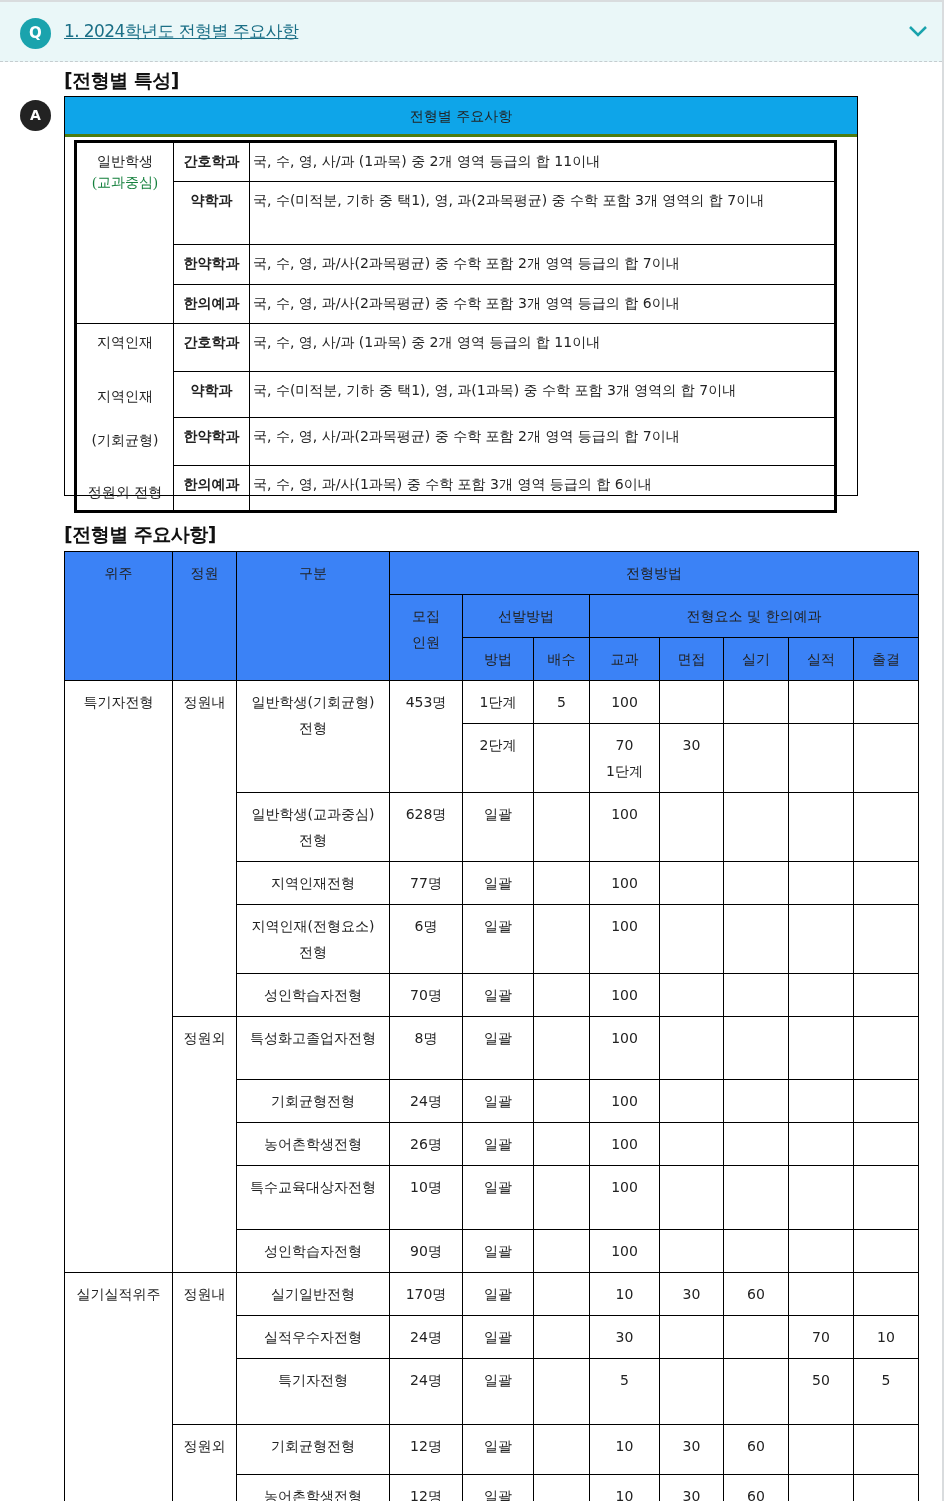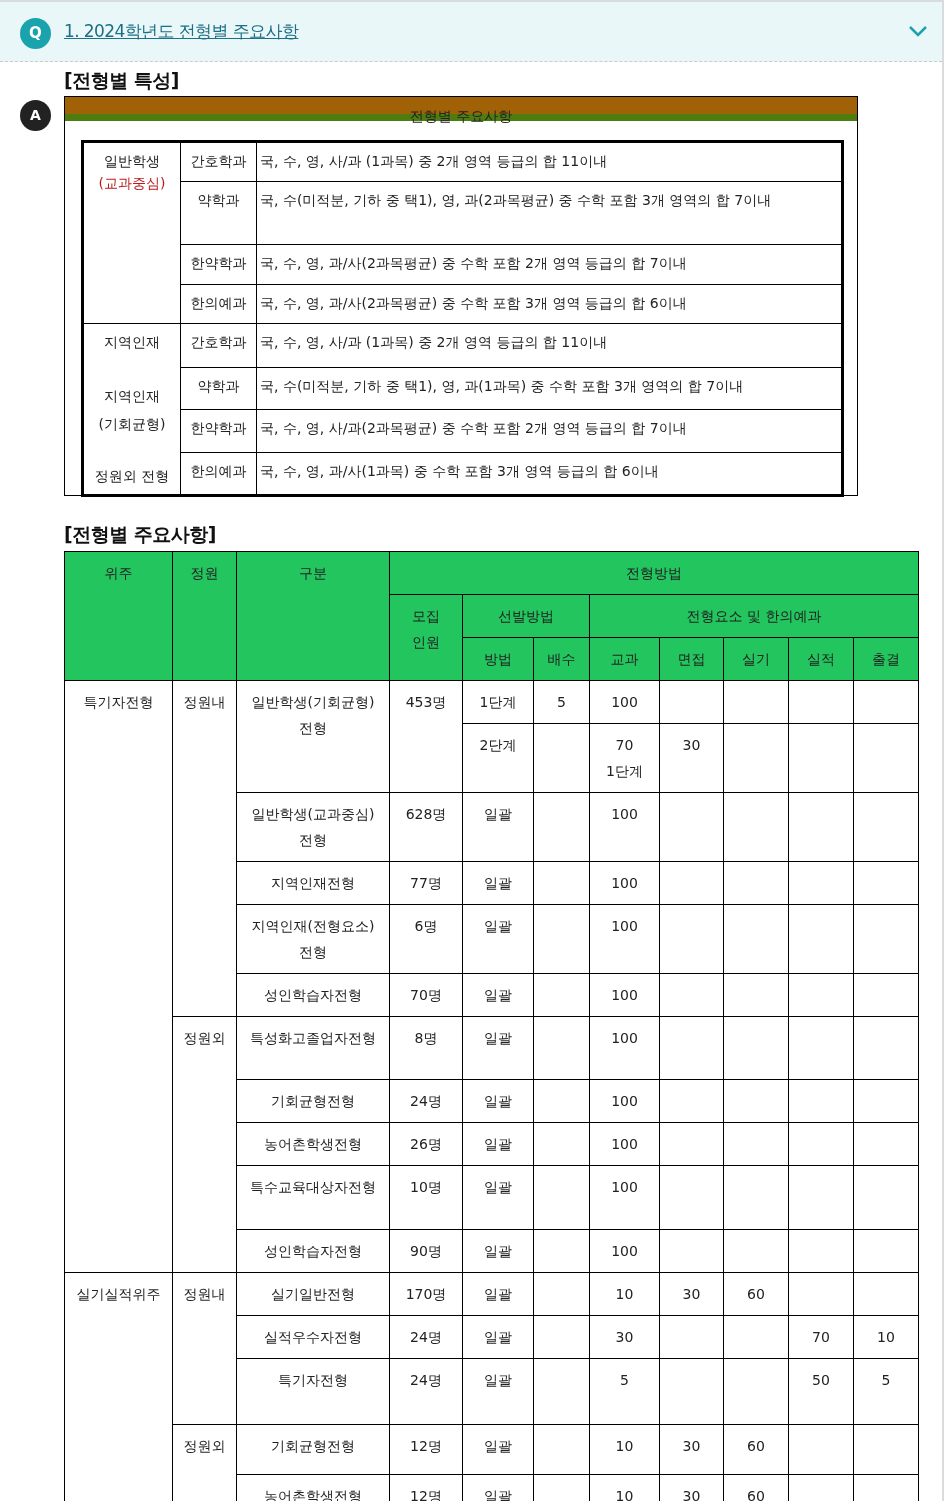--- a/index.html
+++ b/index.html
@@ -7,32 +7,32 @@
   body { font-family: "DejaVu Sans", "Liberation Sans", sans-serif; color: #222; position: relative; }
   .frame { position: absolute; left: 0; top: 0; width: 944px; height: 1501px; border-right: 2px solid #d9dcde; border-top: 2px solid #d9dcde; }
   .q-bar { position: absolute; left: 0; top: 2px; width: 942px; height: 60px; background: #eaf7f8; border-bottom: 1px dashed #c6cdd0; }
   .q-badge { position: absolute; left: 20px; top: 16px; width: 31px; height: 31px; border-radius: 50%; background: #1aa3ad; color: #fff; font-weight: bold; font-size: 15px; text-align: center; line-height: 31px; }
   .q-title { position: absolute; left: 64px; top: 18px; font-size: 17px; color: #1b6f86; text-decoration: underline; letter-spacing: -0.6px; cursor: pointer; }
   .chev { position: absolute; right: 14px; top: 22px; width: 20px; height: 14px; }
   .a-badge { position: absolute; left: 20px; top: 100px; width: 31px; height: 31px; border-radius: 50%; background: #222; color: #fff; font-weight: bold; font-size: 14px; text-align: center; line-height: 31px; }
   .sec-title { position: absolute; left: 64px; font-size: 19px; font-weight: bold; color: #111; letter-spacing: -0.5px; }
   
   .t1-wrap { position: absolute; left: 64px; top: 96px; width: 794px; height: 400px; border: 1px solid #000; }
-  .t1-head { height: 24px; background: #a16207; border-bottom: 7px solid #4d7c0f; text-align: center; line-height: 38px; font-size: 14px; }
-  .t1 { position: absolute; left: 16px; top: 43px; width: 763px; border-collapse: collapse; border: 3px solid #000; font-size: 14px; }
+  .t1-head { height: 40px; background: #0ea5e9; border-bottom: 3px solid #4d7c0f; text-align: center; line-height: 38px; font-size: 14px; }
+  .t1 { position: absolute; left: 9px; top: 43px; width: 763px; border-collapse: collapse; border: 3px solid #000; font-size: 14px; }
   .t1 td { border: 1px solid #000; vertical-align: top; padding: 7px 4px; line-height: 22px; }
   .t1 td.c1 { width: 98px; text-align: center; }
-  .t1 td.c2 { width: 76px; text-align: center; padding: 7px 2px; }
+  .t1 td.c2 { width: 76px; text-align: center; padding: 7px 2px; font-weight: bold; }
   .t1 td.c3 { padding-left: 3px; }
-  .red { color: #b91c1c; }
+  .red { color: #15803d; font-family: Liberation Serif, serif; }
   b { font-weight: normal; }
   
   .t2 { position: absolute; left: 64px; top: 551px; width: 854px; border-collapse: collapse; border: 1px solid #000; font-size: 14px; table-layout: fixed; }
   .t2 td, .t2 th { border: 1px solid #000; text-align: center; vertical-align: top; padding: 8px 2px; line-height: 26px; font-weight: normal; }
-  .t2 th { background: #22c55e; }
+  .t2 th { background: #3b82f6; }
 </style>
 </head>
 <body>
 
 <div class="frame"></div>
 
 <div class="q-bar">
   <div class="q-badge">Q</div>
   <a class="q-title">1. 2024학년도 전형별 주요사항</a>
   <svg class="chev" viewBox="0 0 20 14">
@@ -66,21 +66,21 @@
     </tr>
     <tr style="height:39px">
       <td class="c2">한의예과</td>
       <td class="c3"><span>국, 수, 영, 과/사(2과목평균) 중 </span><b>수학 포함 3개 영역 등급의 합 6이내</b></td>
     </tr>
     <tr style="height:43px">
       <td class="c1" rowspan="4" style="line-height:22px">
         <div>지역인재</div>
         <div style="height:32px"></div>
         <div>지역인재</div>
-        <div style="margin-top:6px">(기회균형)</div>
+        <div style="margin-top:22px">(기회균형)</div>
         <div style="height:30px"></div>
         <div>정원외 전형</div>
       </td>
       <td class="c2">간호학과</td>
       <td class="c3"><span>국, 수, 영, 사/과 (1과목) 중 2개 </span><b>영역 등급의 합 11이내</b></td>
     </tr>
     <tr style="height:42px">
       <td class="c2">약학과</td>
       <td class="c3"><span>국, 수(미적분, 기하 중 택1), 영, 과(1과목) 중 </span><b>수학 포함 3개 영역의 합 7이내</b></td>
     </tr>

